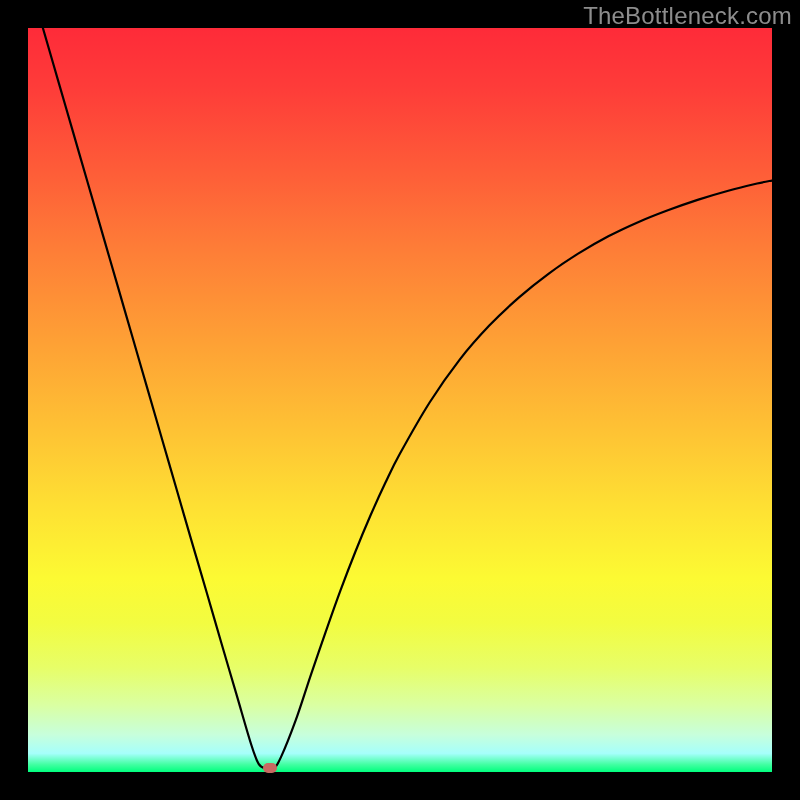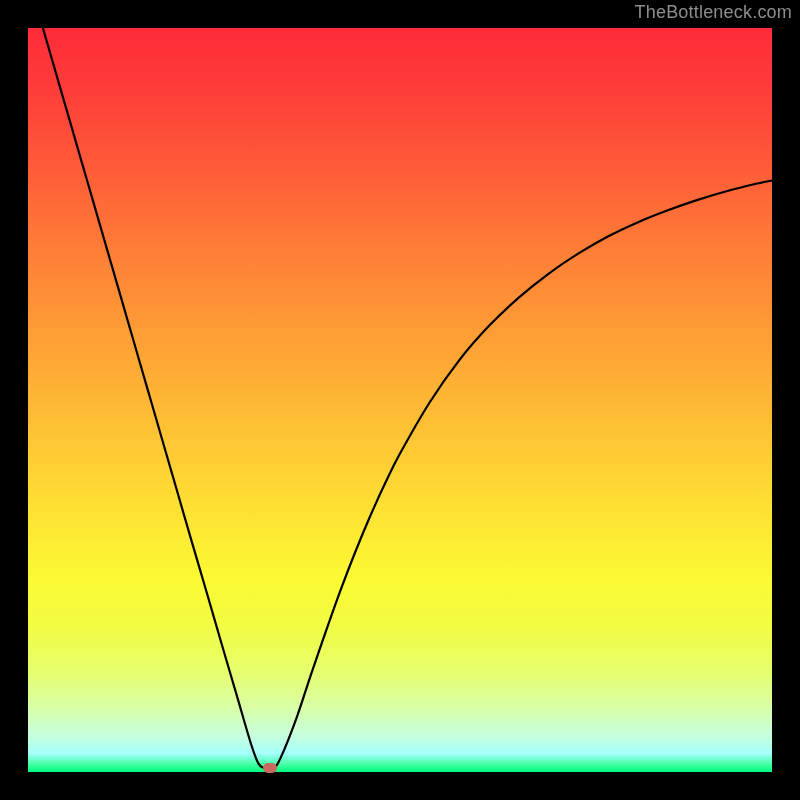--- a/index.html
+++ b/index.html
@@ -35,21 +35,21 @@
     height: 10px;
     background: #c86a61;
     border-radius: 5px;
   }
   .watermark {
     position: absolute;
     top: 2px;
     right: 8px;
     color: #8d8d8d;
     font-family: Arial, Helvetica, sans-serif;
-    font-size: 18px;
+    font-size: 24px;
     letter-spacing: 0.2px;
   }
 </style>
 </head>
 <body>
 <div class="wrap">
   <div class="plot">
     <svg class="curve" viewBox="0 0 744 744" preserveAspectRatio="none">
       <path id="curve-path" fill="none" stroke="#000000" stroke-width="2.2" stroke-linejoin="round" stroke-linecap="round" d="M 14.88 0.00 C 17.56 9.24, 24.40 32.86, 29.76 51.34 C 35.12 69.82, 39.28 84.19, 44.64 102.67 C 50.00 121.15, 54.16 135.53, 59.52 154.01 C 64.88 172.49, 69.04 186.86, 74.40 205.34 C 79.76 223.82, 83.92 238.20, 89.28 256.68 C 94.64 275.16, 98.80 289.54, 104.16 308.02 C 109.52 326.50, 113.68 340.87, 119.04 359.35 C 124.40 377.83, 128.56 392.21, 133.92 410.69 C 139.28 429.17, 143.44 443.54, 148.80 462.02 C 154.16 480.50, 158.32 495.01, 163.68 513.36 C 169.04 531.71, 173.20 545.60, 178.56 563.95 C 183.92 582.30, 188.08 596.94, 193.44 615.29 C 198.80 633.64, 202.96 647.67, 208.32 665.88 C 213.68 684.09, 219.18 703.88, 223.20 716.47 C 227.22 729.06, 227.96 731.53, 230.64 735.82 C 233.32 740.10, 235.40 739.48, 238.08 740.28 C 240.76 741.08, 242.84 742.29, 245.52 740.28 C 248.20 738.27, 248.94 737.82, 252.96 729.12 C 256.98 720.42, 262.48 706.65, 267.84 691.92 C 273.20 677.19, 277.36 663.08, 282.72 647.28 C 288.08 631.48, 292.24 619.39, 297.60 604.13 C 302.96 588.86, 307.12 576.93, 312.48 562.46 C 317.84 548.00, 322.00 537.17, 327.36 523.78 C 332.72 510.38, 336.88 500.38, 342.24 488.06 C 347.60 475.74, 351.76 466.58, 357.12 455.33 C 362.48 444.08, 363.96 440.17, 372.00 425.57 C 380.04 410.97, 391.05 391.11, 401.76 374.23 C 412.47 357.36, 420.81 345.62, 431.52 331.82 C 442.23 318.03, 450.57 308.85, 461.28 297.60 C 471.99 286.35, 480.33 278.70, 491.04 269.33 C 501.75 259.95, 510.09 253.42, 520.80 245.52 C 531.51 237.62, 539.85 232.13, 550.56 225.43 C 561.27 218.74, 569.61 213.94, 580.32 208.32 C 591.03 202.70, 599.37 198.87, 610.08 194.18 C 620.79 189.50, 629.13 186.30, 639.84 182.28 C 650.55 178.26, 658.89 175.35, 669.60 171.86 C 680.31 168.38, 688.65 165.88, 699.36 162.94 C 710.07 159.99, 721.08 157.37, 729.12 155.50 C 737.16 153.62, 741.32 153.06, 744.00 152.52"></path>
     </svg>

